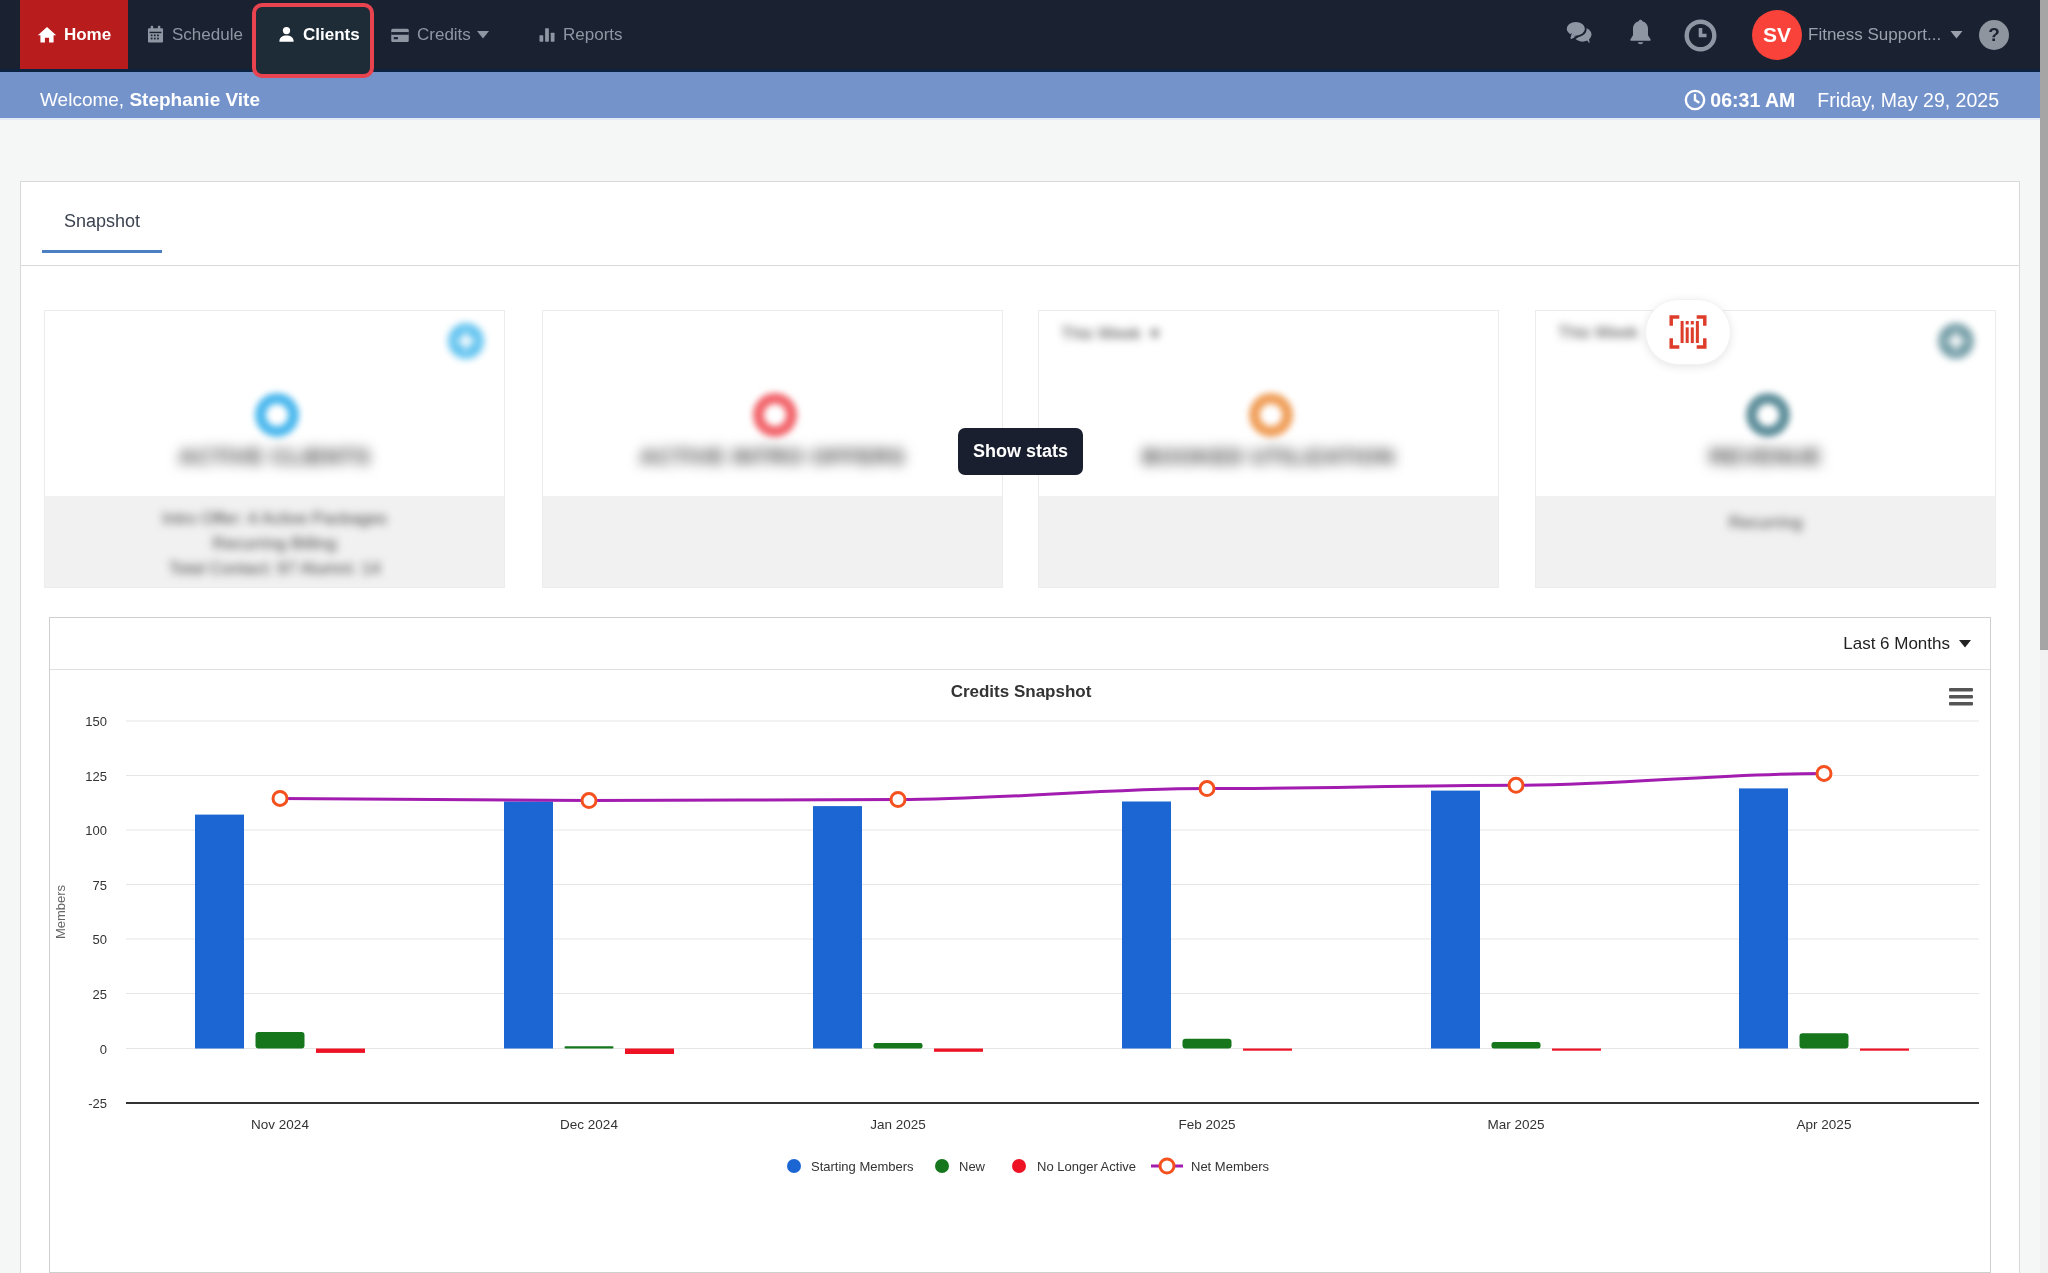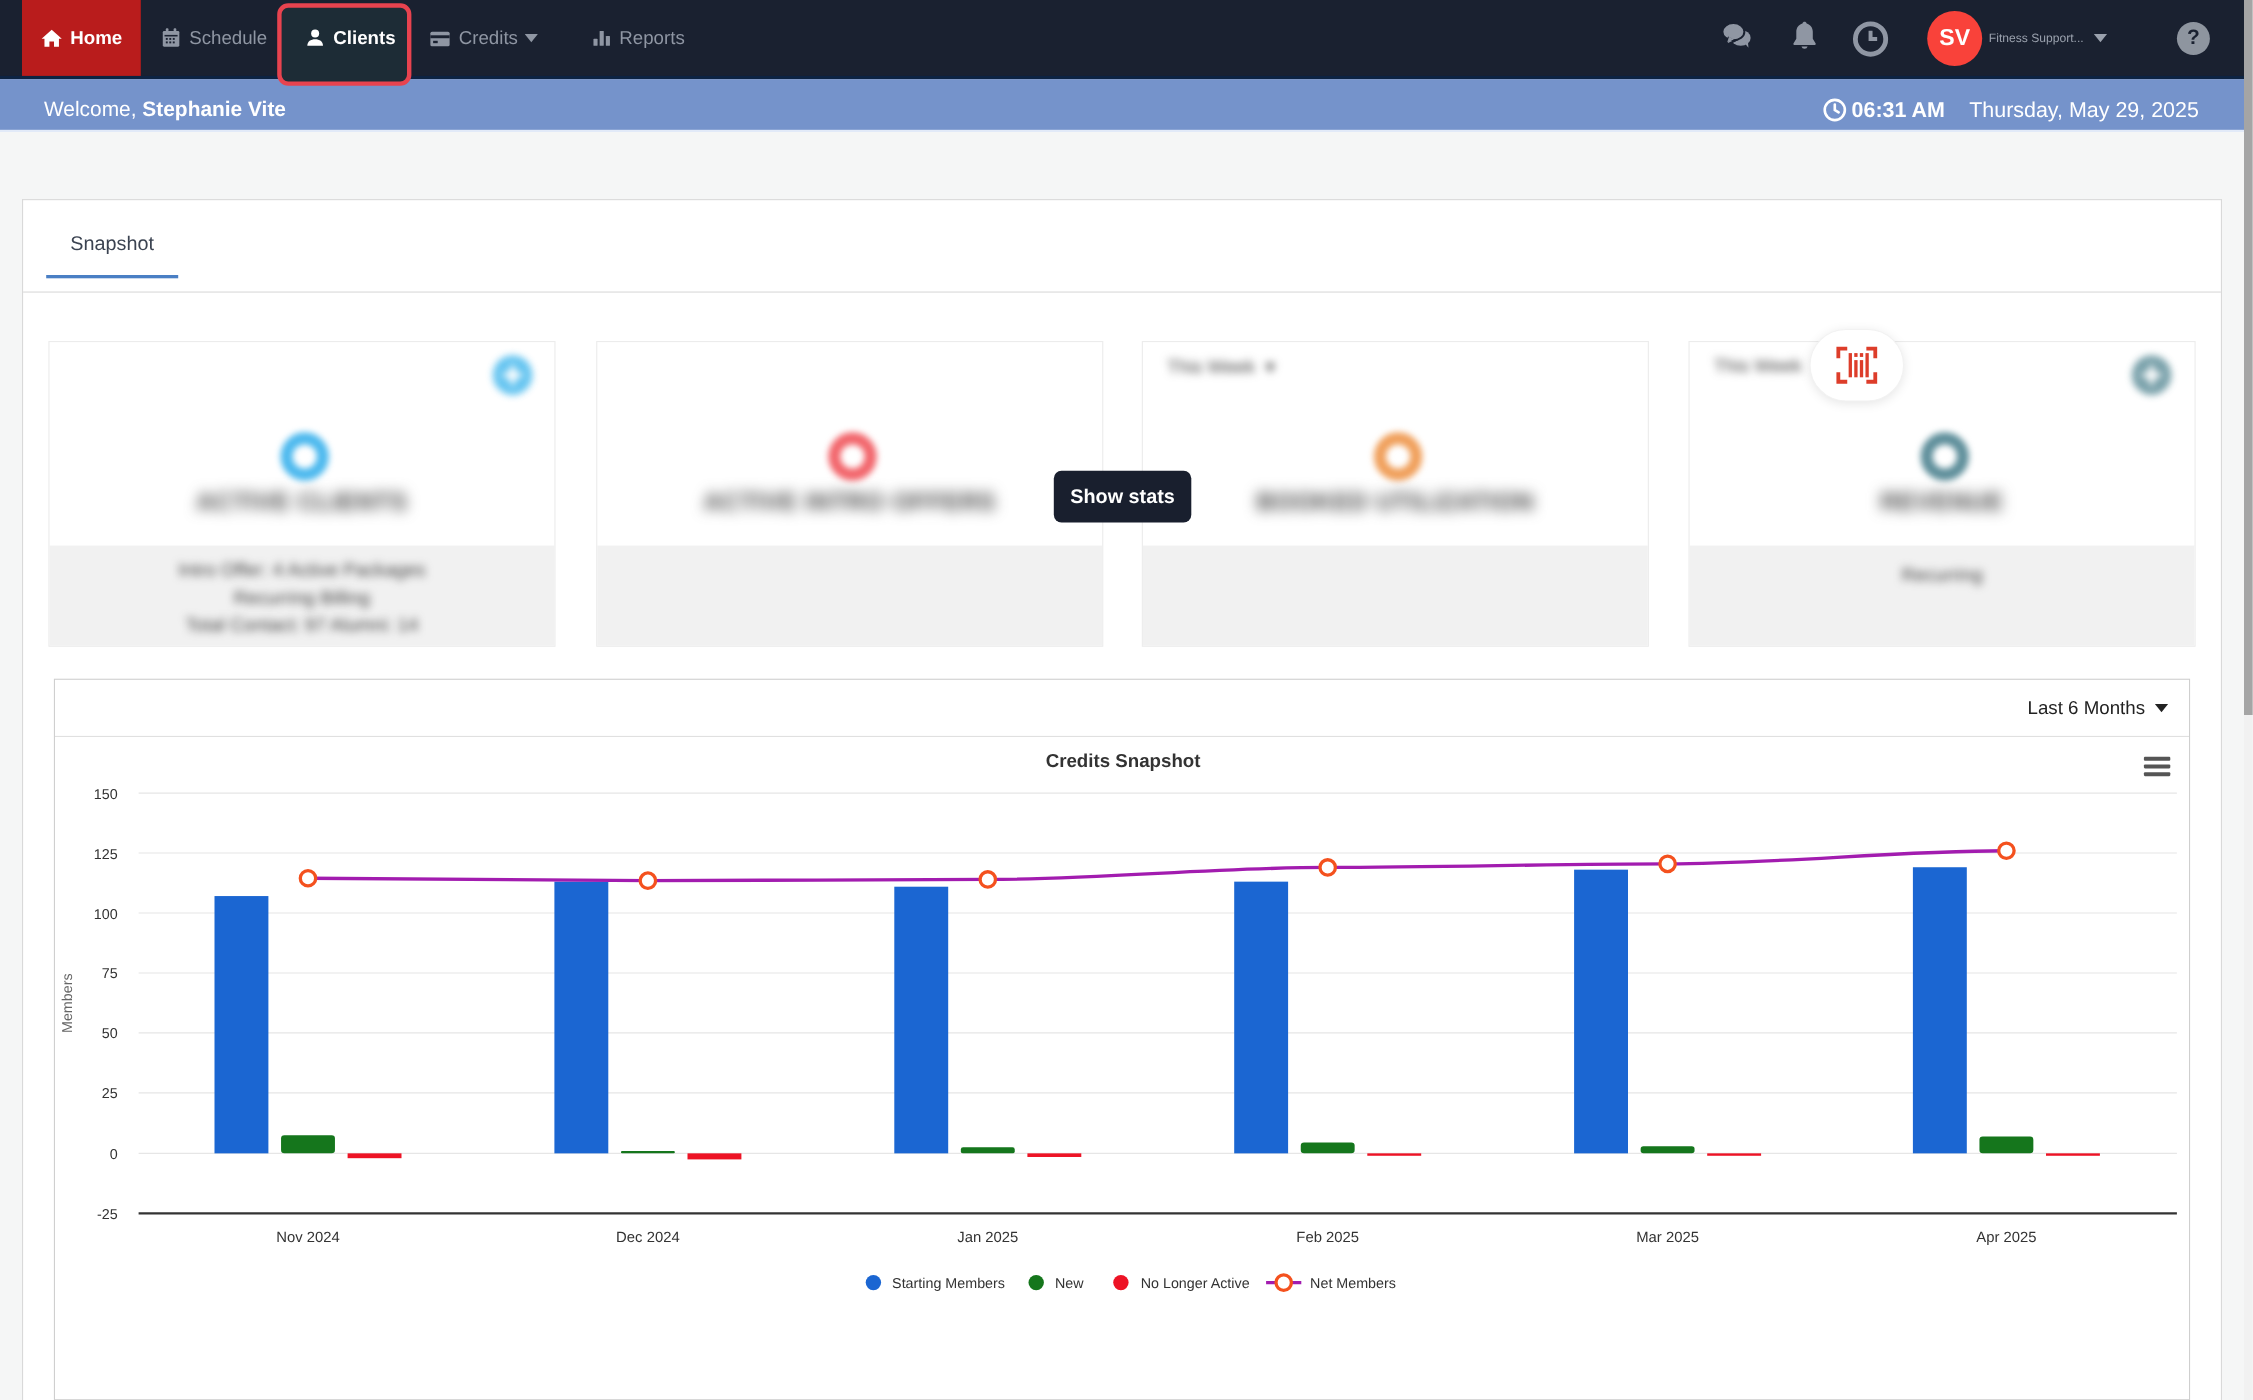--- a/index.html
+++ b/index.html
@@ -11,21 +11,21 @@
   
   #nav { position:absolute; top:0; left:0; width:2040px; height:72px; background:#1a2130; border-bottom:3px solid #0d2342; }
   .navitem { position:absolute; top:0; height:69px; display:flex; align-items:center; color:#8f96a3; font-size:17px; }
   .navitem svg { margin-right:7px; }
   #nav-home { left:20px; width:108px; background:#b91c1c; color:#fff; font-weight:bold; justify-content:center; }
   #clients-box { position:absolute; left:252px; top:3px; width:122px; height:75px; background:#1d2c36; border:4px solid #e8434f; border-radius:10px; z-index:40; }
   .navtxt { white-space:nowrap; }
 
   
   #avatar { position:absolute; left:1752px; top:10px; width:50px; height:50px; border-radius:50%; background:#f9423a; color:#fff; font-weight:bold; font-size:21px; display:flex; align-items:center; justify-content:center; }
-  #navuser { position:absolute; left:1808px; top:0; height:69px; display:flex; align-items:center; color:#9aa1ad; font-size:11px; }
+  #navuser { position:absolute; left:1808px; top:0; height:69px; display:flex; align-items:center; color:#9aa1ad; font-size:17px; }
   #helpcirc { position:absolute; left:1979px; top:20px; width:30px; height:30px; border-radius:50%; background:#8e959f; color:#1a2130; font-weight:bold; font-size:19px; display:flex; align-items:center; justify-content:center; }
 
   
   #welcome { position:absolute; top:72px; left:0; width:2040px; height:48px; background:#7593cb; border-bottom:2px solid #e2eaf8; color:#fff; }
   #welcome .left { position:absolute; left:40px; top:0; height:56px; display:flex; align-items:center; font-size:19px; }
   #welcome .right { position:absolute; right:41px; top:0; height:56px; display:flex; align-items:center; font-size:19.5px; }
 
   
   #card { position:absolute; left:20px; top:181px; width:2000px; height:1092px; background:#fff; border:1px solid #d9d9d9; border-bottom:none; }
   #tabrow { position:absolute; left:0; top:0; width:1998px; height:84px; border-bottom:1px solid #d9d9d9; }
@@ -144,21 +144,21 @@
     <div class="left">
         <span>Welcome,&nbsp;</span>
         <b>Stephanie Vite</b>
       </div>
     <div class="right">
       <svg width="22" height="22" viewBox="0 0 24 24" style="margin-right:4px;">
         <circle cx="12" cy="12" r="10" fill="none" stroke="#fff" stroke-width="2.6"></circle>
         <path d="M12 6.5V12l3.8 2.4" fill="none" stroke="#fff" stroke-width="2.6" stroke-linecap="round"></path>
       </svg>
       <b>06:31 AM</b>
-      <span style="margin-left:22px;">Thursday, May 29, 2025</span>
+      <span style="margin-left:22px;">Friday, May 29, 2025</span>
     </div>
   </div>
 
   <div id="card">
     <div id="tabrow">
         <div id="tab">Snapshot</div>
       </div>
 
     <div class="stat" style="left:23px;">
       <div class="spinner" style="border-color:#4db9ee;"></div>

